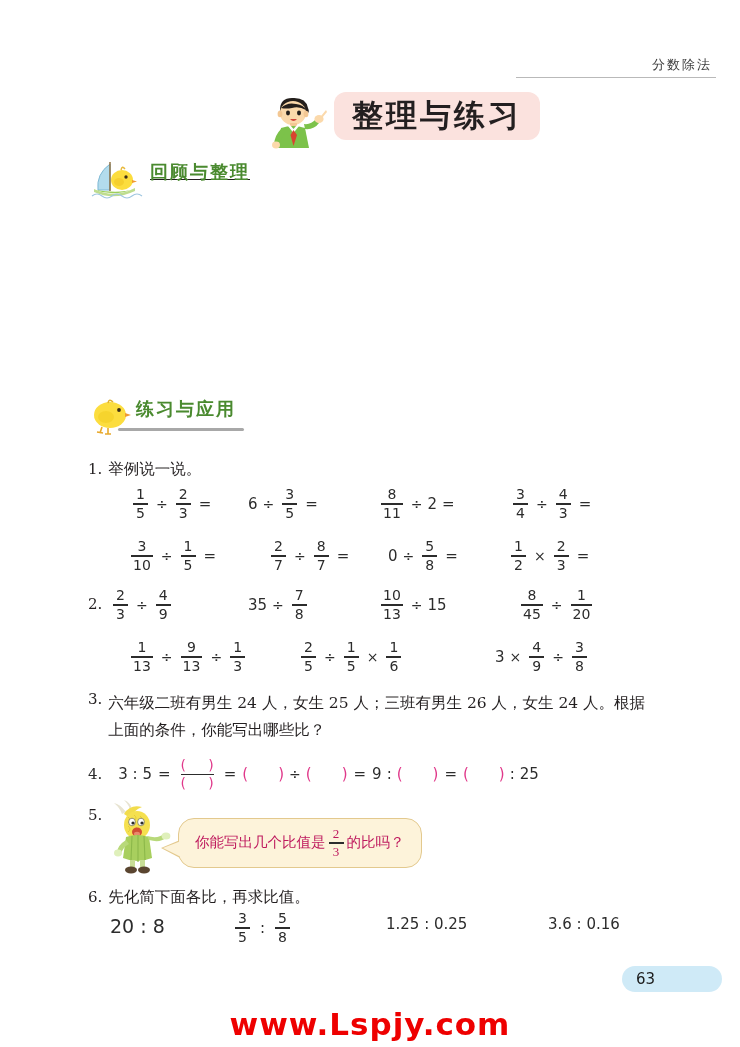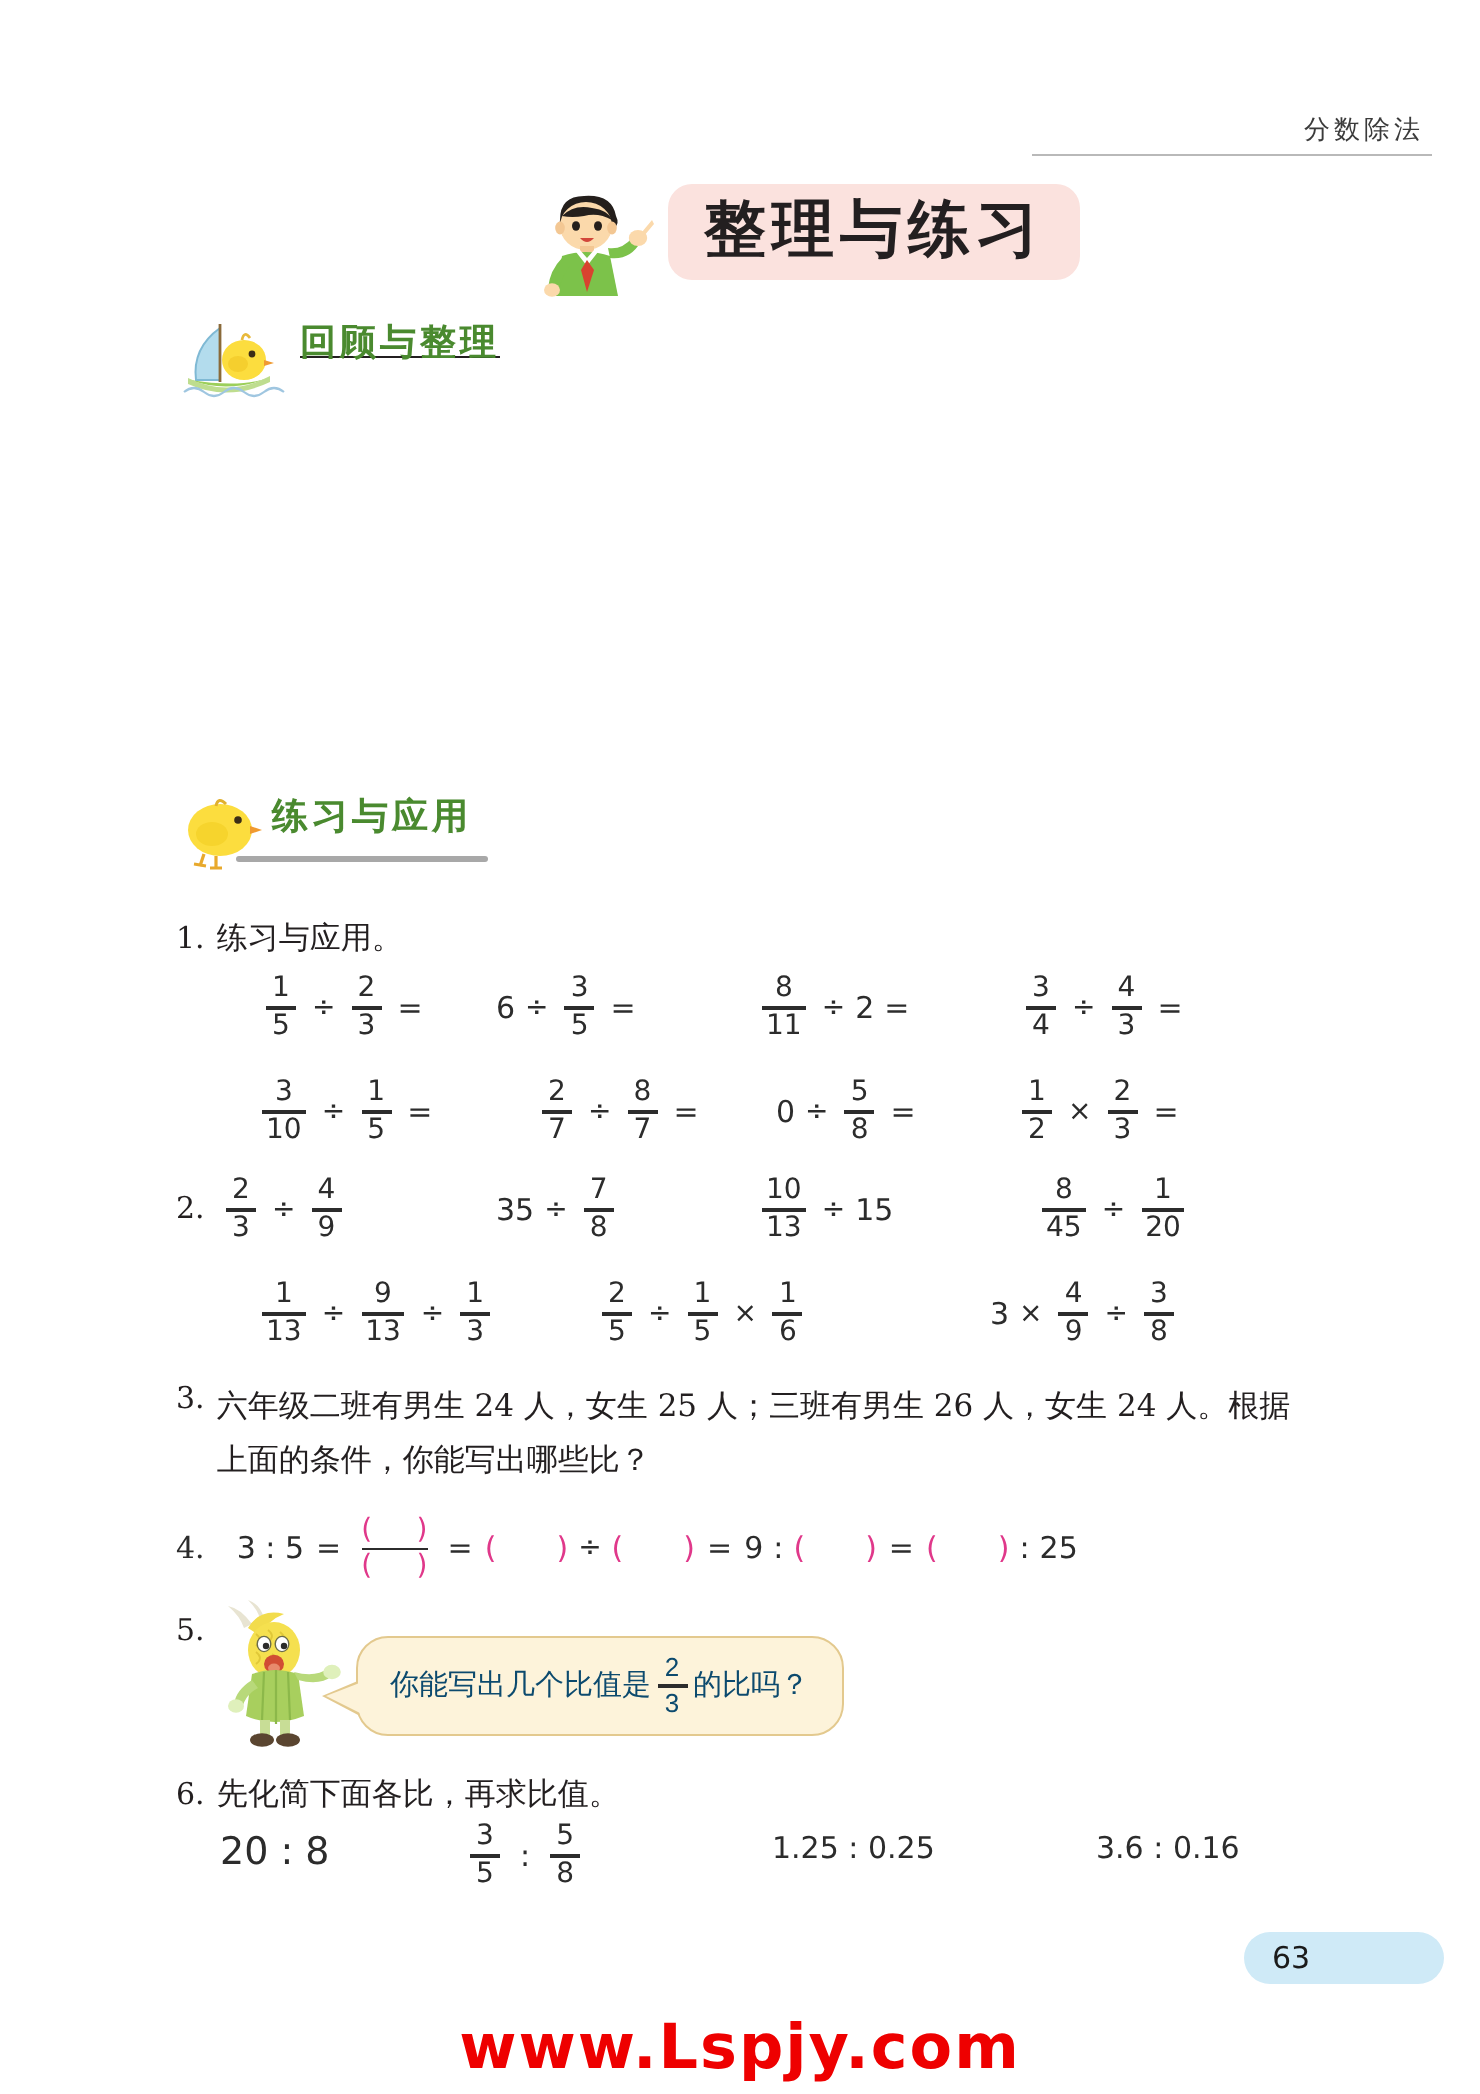--- a/index.html
+++ b/index.html
@@ -111,22 +111,22 @@
     margin:0 4px;line-height:1.05;
   }
   .blankfrac .bar{display:block;height:1.3px;background:#2c2c2c;width:100%;margin:1px 0;}
 
   
   .bubble{
     position:absolute;left:178px;top:818px;
     background:#fdf3da;border:1.4px solid #e3c98e;
     border-radius:16px;padding:8px 16px;
     display:flex;align-items:center;
-    font-family:Liberation Sans, sans-serif;
-    font-size:14.5px;color:#0c4a6e;
+    font-family:Liberation Serif, serif;
+    font-size:14.5px;color:#be185d;
   }
   .bubble .tail{
     position:absolute;left:-16px;top:22px;width:0;height:0;
     border-top:7px solid transparent;
     border-bottom:9px solid transparent;
     border-right:18px solid #fdf3da;
   }
   .bubble .tail-b{
     position:absolute;left:-18px;top:21px;width:0;height:0;
     border-top:8px solid transparent;
@@ -249,21 +249,21 @@
   </div>
   <div class="sec-head" id="sec2">
     <span style="display:inline-block;width:46px;"></span>
     <span class="sec-label">练习与应用</span>
   </div>
   <div class="sec-underline" id="sec2-line"></div>
 
   <div class="ex" style="left:88px;top:456px;">
     <div style="display:flex;align-items:baseline;">
       <span class="ex-num">1.</span>
-      <span class="ex-text" style="margin-left:6px;">练习与应用。</span>
+      <span class="ex-text" style="margin-left:6px;">举例说一说。</span>
     </div>
   </div>
 
   <div class="mathrow" style="position:absolute;left:130px;top:487px;">
     <span class="frac">
         <span class="num">1</span>
         <span class="bar"></span>
         <span class="den">5</span>
       </span>
     <span class="op">÷</span>

